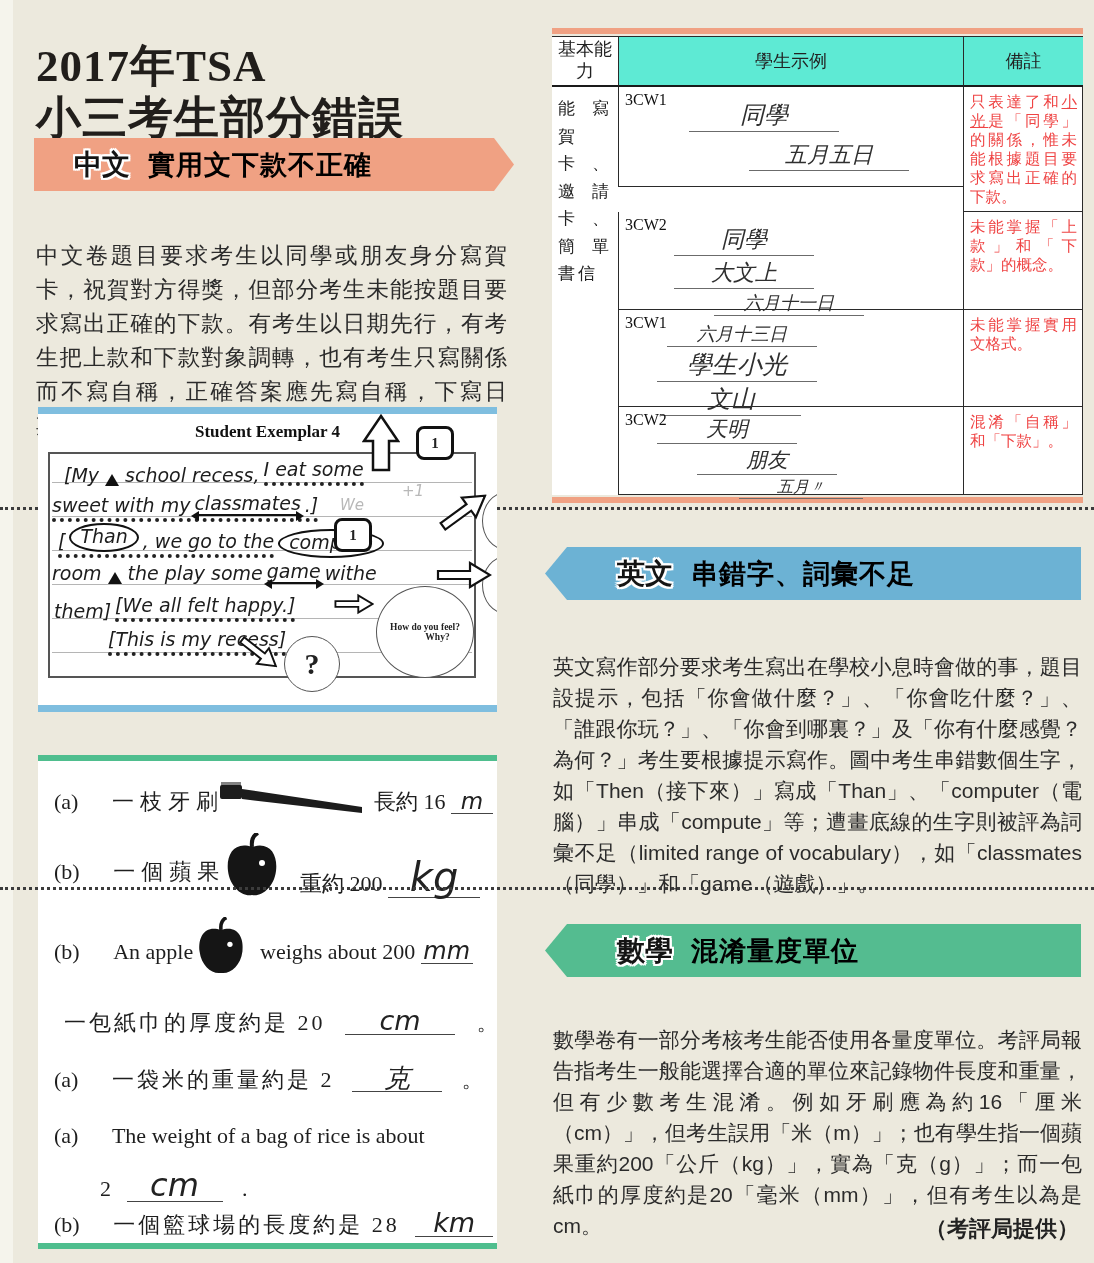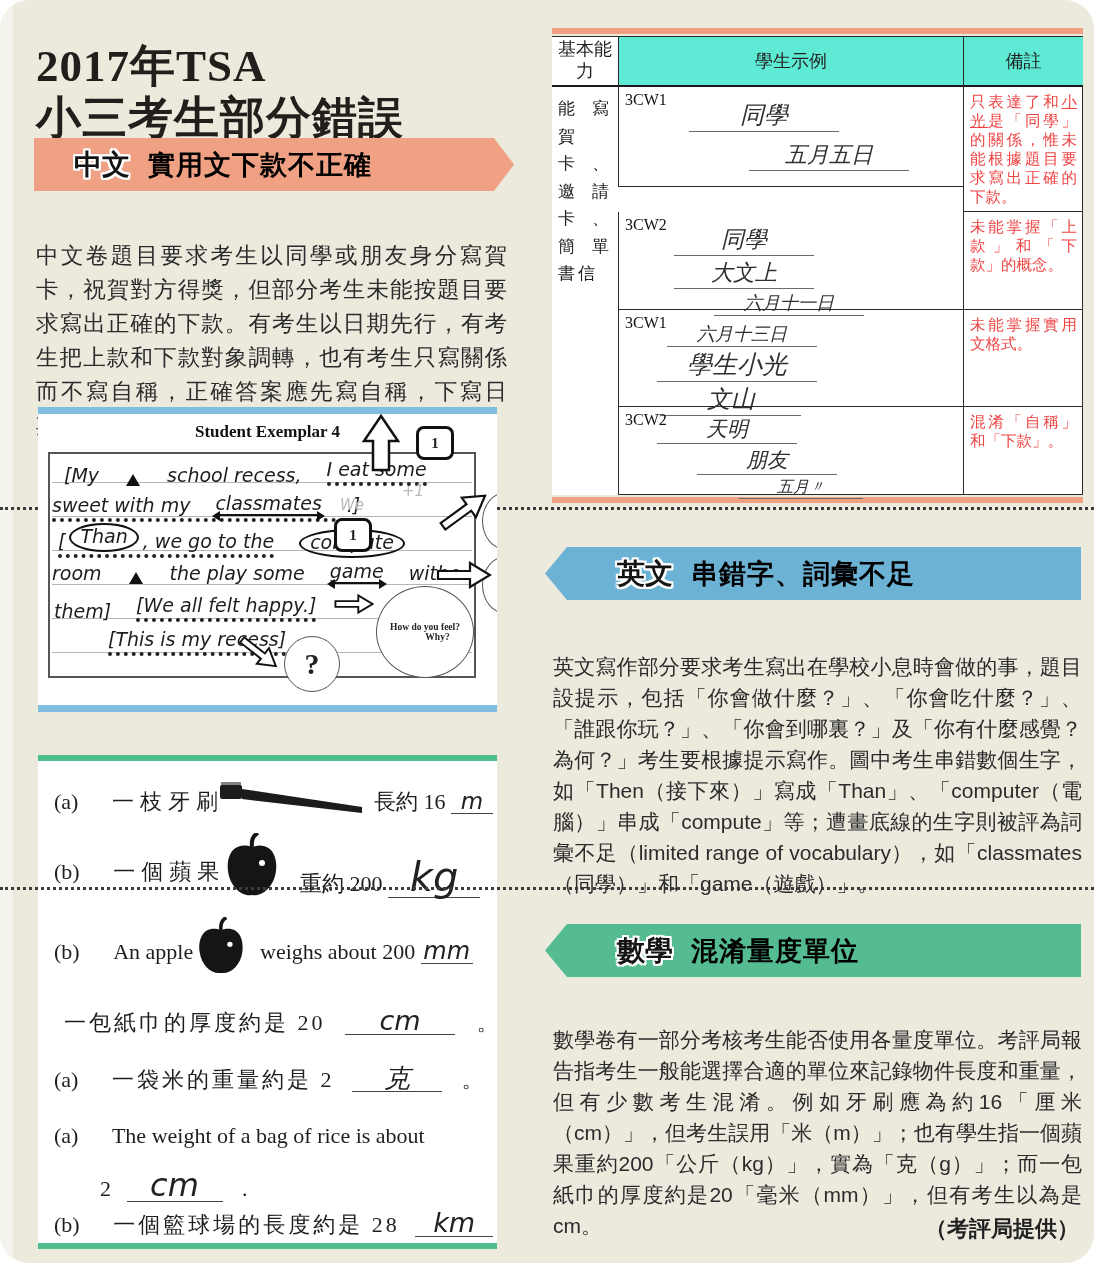--- a/index.html
+++ b/index.html
@@ -1,17 +1,17 @@
 <!DOCTYPE html>
 <html><head>
 <meta charset="utf-8">
 <style>
   html,body{margin:0;padding:0;}
   .page{position:relative;width:1094px;height:1263px;background:#ece9dd;overflow:hidden;
-        font-family:"Liberation Sans",sans-serif;color:#222;border-radius:29px;}
+        font-family:"Liberation Sans",sans-serif;color:#222;}
   .edge-strip{position:absolute;left:0;top:0;width:13px;height:100%;background:#f5f4ec;}
   .divider{position:absolute;left:0;width:100%;border-top:3px dotted #3c3c3c;height:0;}
   
   .main-title{position:absolute;left:36px;top:10px;font-family:"Liberation Serif",serif;
               font-weight:bold;font-size:45px;line-height:1.16;color:#211e1b;letter-spacing:1px;}
   .main-title span{display:block;}
   
   .banner{position:absolute;height:53px;display:flex;align-items:center;}
   .banner .tag{font-weight:bold;font-size:28px;color:#141414;
      text-shadow:-2px -2px 0 #fff,2px -2px 0 #fff,-2px 2px 0 #fff,2px 2px 0 #fff,0 -2px 0 #fff,0 2px 0 #fff,-2px 0 0 #fff,2px 0 0 #fff;}
@@ -48,21 +48,21 @@
          font-family:"DejaVu Sans",sans-serif;font-style:italic;font-size:22px;color:#2f2f2f;}
   .u{text-decoration:underline;}
   
   .exemplar{position:absolute;left:38px;top:407px;width:459px;height:291px;background:#fff;
      border-top:7px solid #7fbedf;border-bottom:7px solid #7fbedf;z-index:2;overflow:hidden;}
   .ex-title{position:absolute;left:0;top:8px;width:100%;text-align:center;
      font-family:"Liberation Serif",serif;font-weight:bold;font-size:17px;color:#111;}
   .ex-box{position:absolute;left:10px;top:38px;width:424px;height:222px;border:2px solid #555;}
   .rule{position:absolute;left:14px;width:420px;border-top:1.5px solid #b5b5b5;height:0;}
   .hand{font-family:"DejaVu Sans",sans-serif;font-style:italic;font-size:19px;color:#1d1d1d;white-space:nowrap;}
-  .hl{position:absolute;display:flex;align-items:flex-end;gap:25px;}
+  .hl{position:absolute;display:flex;align-items:flex-end;gap:4px;}
   .dotted{border-bottom:4px dotted #222;padding-bottom:2px;}
   .wavy{position:relative;border-bottom:2.5px solid #111;}
   .wavy::before,.wavy::after{content:"";position:absolute;bottom:-7px;width:0;height:0;
      border-top:5px solid transparent;border-bottom:5px solid transparent;}
   .wavy::before{left:-3px;border-right:8px solid #111;}
   .wavy::after{right:-3px;border-left:8px solid #111;}
   .oval{border:2.5px solid #111;border-radius:50%;padding:0 9px 3px 9px;}
   .caret{display:inline-block;width:0;height:0;border-left:7px solid transparent;
      border-right:7px solid transparent;border-bottom:12px solid #111;margin:0 2px;}
   .badge1{position:absolute;width:32px;height:28px;border:3px solid #111;border-radius:8px;

